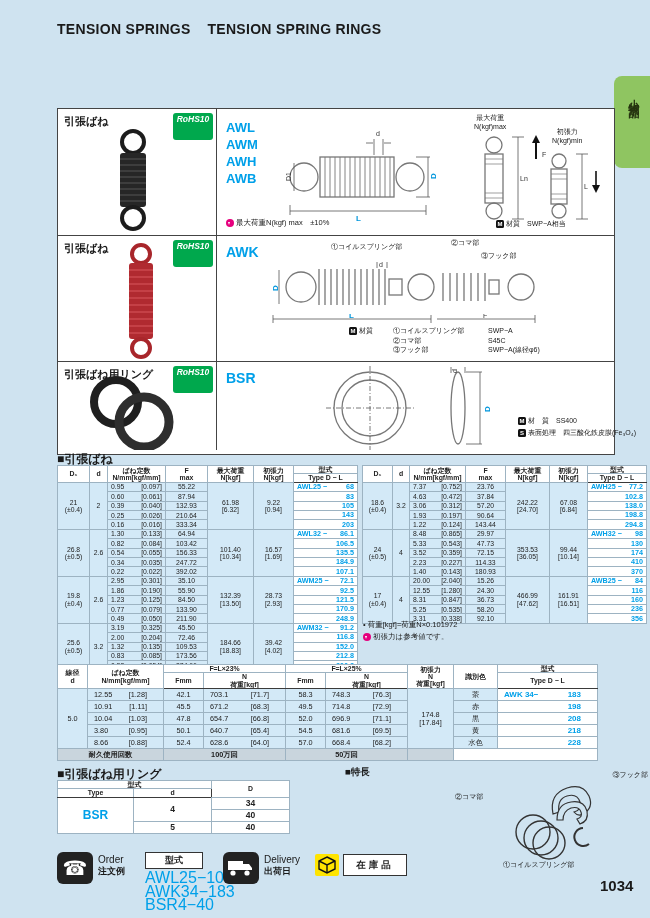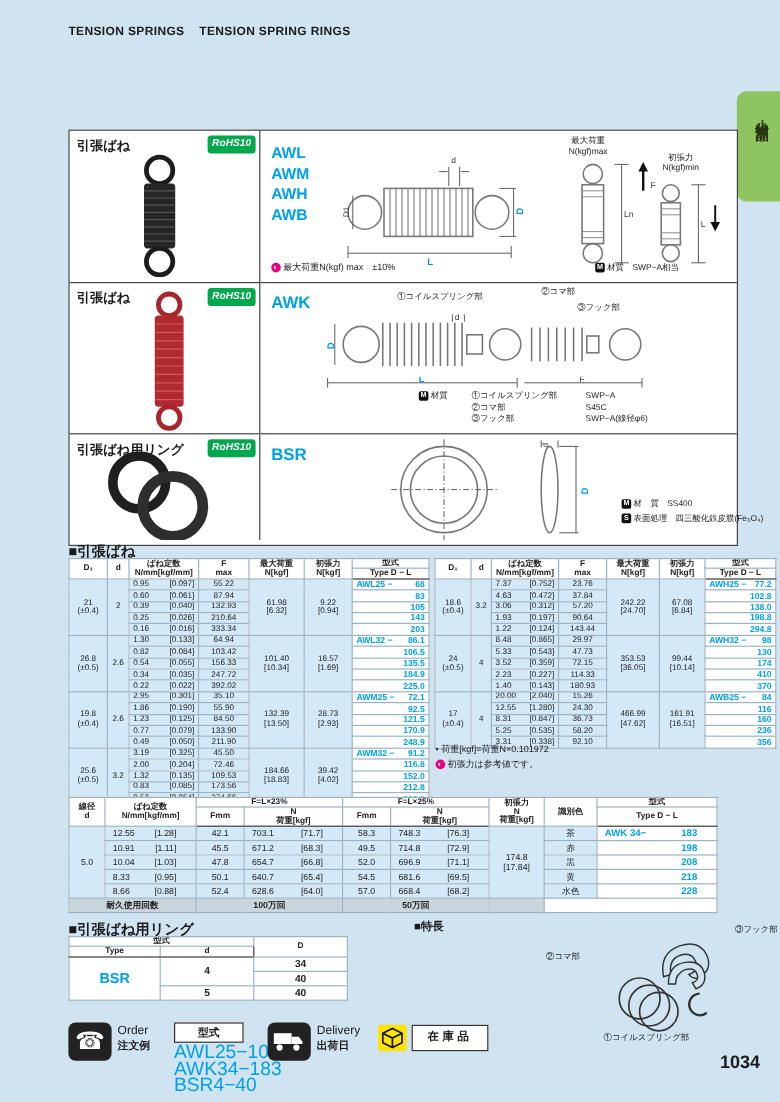--- a/index.html
+++ b/index.html
@@ -1,27 +1,27 @@
 <!DOCTYPE html>
 <html><head>
 <meta charset="utf-8">
 <style>
   html,body{margin:0;padding:0}
   .page{position:relative;width:650px;height:918px;background:#cfe3f0;font-family:"Liberation Sans",sans-serif;color:#1a1a1a;overflow:hidden}
   .abs{position:absolute}
-  .eyebrow{font-size:10px;font-weight:bold;letter-spacing:.3px}
+  .eyebrow{font-size:14px;font-weight:bold;letter-spacing:.3px}
   .title{font-size:21px;font-weight:bold;letter-spacing:.5px}
   .sidetab{right:0;top:76px;width:36px;height:92px;background:#8fc561;border-radius:8px 0 0 8px}
   .sidetab span{position:absolute;left:12px;top:14px;writing-mode:vertical-rl;font-size:11px;font-weight:bold;letter-spacing:3px;color:#25330f}
   .panelbox{left:57px;top:108px;width:556px;height:345px;background:#fff;border:1.5px solid #444}
   .prow{position:relative;border-bottom:1.5px solid #444}
   .prow:last-child{border-bottom:none}
   .pleft{position:absolute;left:0;top:0;width:158px;height:100%;border-right:1.5px solid #444}
   .plabel{position:absolute;left:6px;top:5px;font-size:11px;font-weight:bold}
-  .rohs{position:absolute;right:3px;top:4px;width:40px;height:15px;background:#00a84d;border-radius:3px;color:#fff;font-size:8.5px;font-weight:bold;font-style:italic;text-align:center;line-height:13px}
+  .rohs{position:absolute;right:3px;top:4px;width:40px;height:27px;background:#00a84d;border-radius:3px;color:#fff;font-size:8.5px;font-weight:bold;font-style:italic;text-align:center;line-height:13px}
   .models{position:absolute;left:168px;top:10px;color:#00a0e9;font-weight:bold;font-size:13px;line-height:17px}
   .bigmodel{position:absolute;left:168px;top:8px;color:#00a0e9;font-weight:bold;font-size:14px}
   .tiny{font-size:7px;line-height:9px}
   .pre{white-space:pre-line}
   .badge{display:inline-block;width:8px;height:8px;background:#111;color:#fff;font-size:6px;line-height:8px;text-align:center;border-radius:1.5px;font-weight:bold;vertical-align:middle;margin-right:2px}
   .pnote{display:inline-block;width:8px;height:8px;background:#e6007e;border-radius:50%;vertical-align:middle;margin-right:2px;position:relative}
   .pnote:after{content:"";position:absolute;left:2.2px;top:2.7px;border-left:1.9px solid transparent;border-right:1.9px solid transparent;border-top:3px solid #fff}
   .sectitle{font-size:12px;font-weight:bold}
   table.cat{border-collapse:collapse;table-layout:fixed;background:#fff;border:1.5px solid #3a3a3a}
   .cat th,.cat td{border:1px solid #9db3c2;font-size:6.8px;line-height:1.08;text-align:center;vertical-align:middle;padding:0;color:#222;overflow:hidden}
@@ -506,21 +506,21 @@
           <td class="tint">
             <div class="flex">
               <span>0.22</span>
               <span>[0.022]</span>
             </div>
           </td>
           <td class="tint">392.02</td>
           <td class="mcol">
             <div class="flex">
               <span class="code"></span>
-              <span class="code">225.0</span>
+              <span class="code">107.1</span>
             </div>
           </td>
         </tr>
         <tr class="grp">
           <td rowspan="5" class="tint pre">19.8
 (±0.4)</td>
           <td rowspan="5" class="tint">2.6</td>
           <td class="tint">
             <div class="flex">
               <span>2.95</span>
@@ -1090,21 +1090,21 @@
           <td class="mcol">
             <div class="flex">
               <span class="code"></span>
               <span class="code">208</span>
             </div>
           </td>
         </tr>
         <tr>
           <td class="tint">
             <div class="flex">
-              <span>8.33</span>
+              <span>3.80</span>
               <span>[0.95]</span>
             </div>
           </td>
           <td class="tint">50.1</td>
           <td class="tint">
             <div class="flex">
               <span>640.7</span>
               <span>[65.4]</span>
             </div>
           </td>

